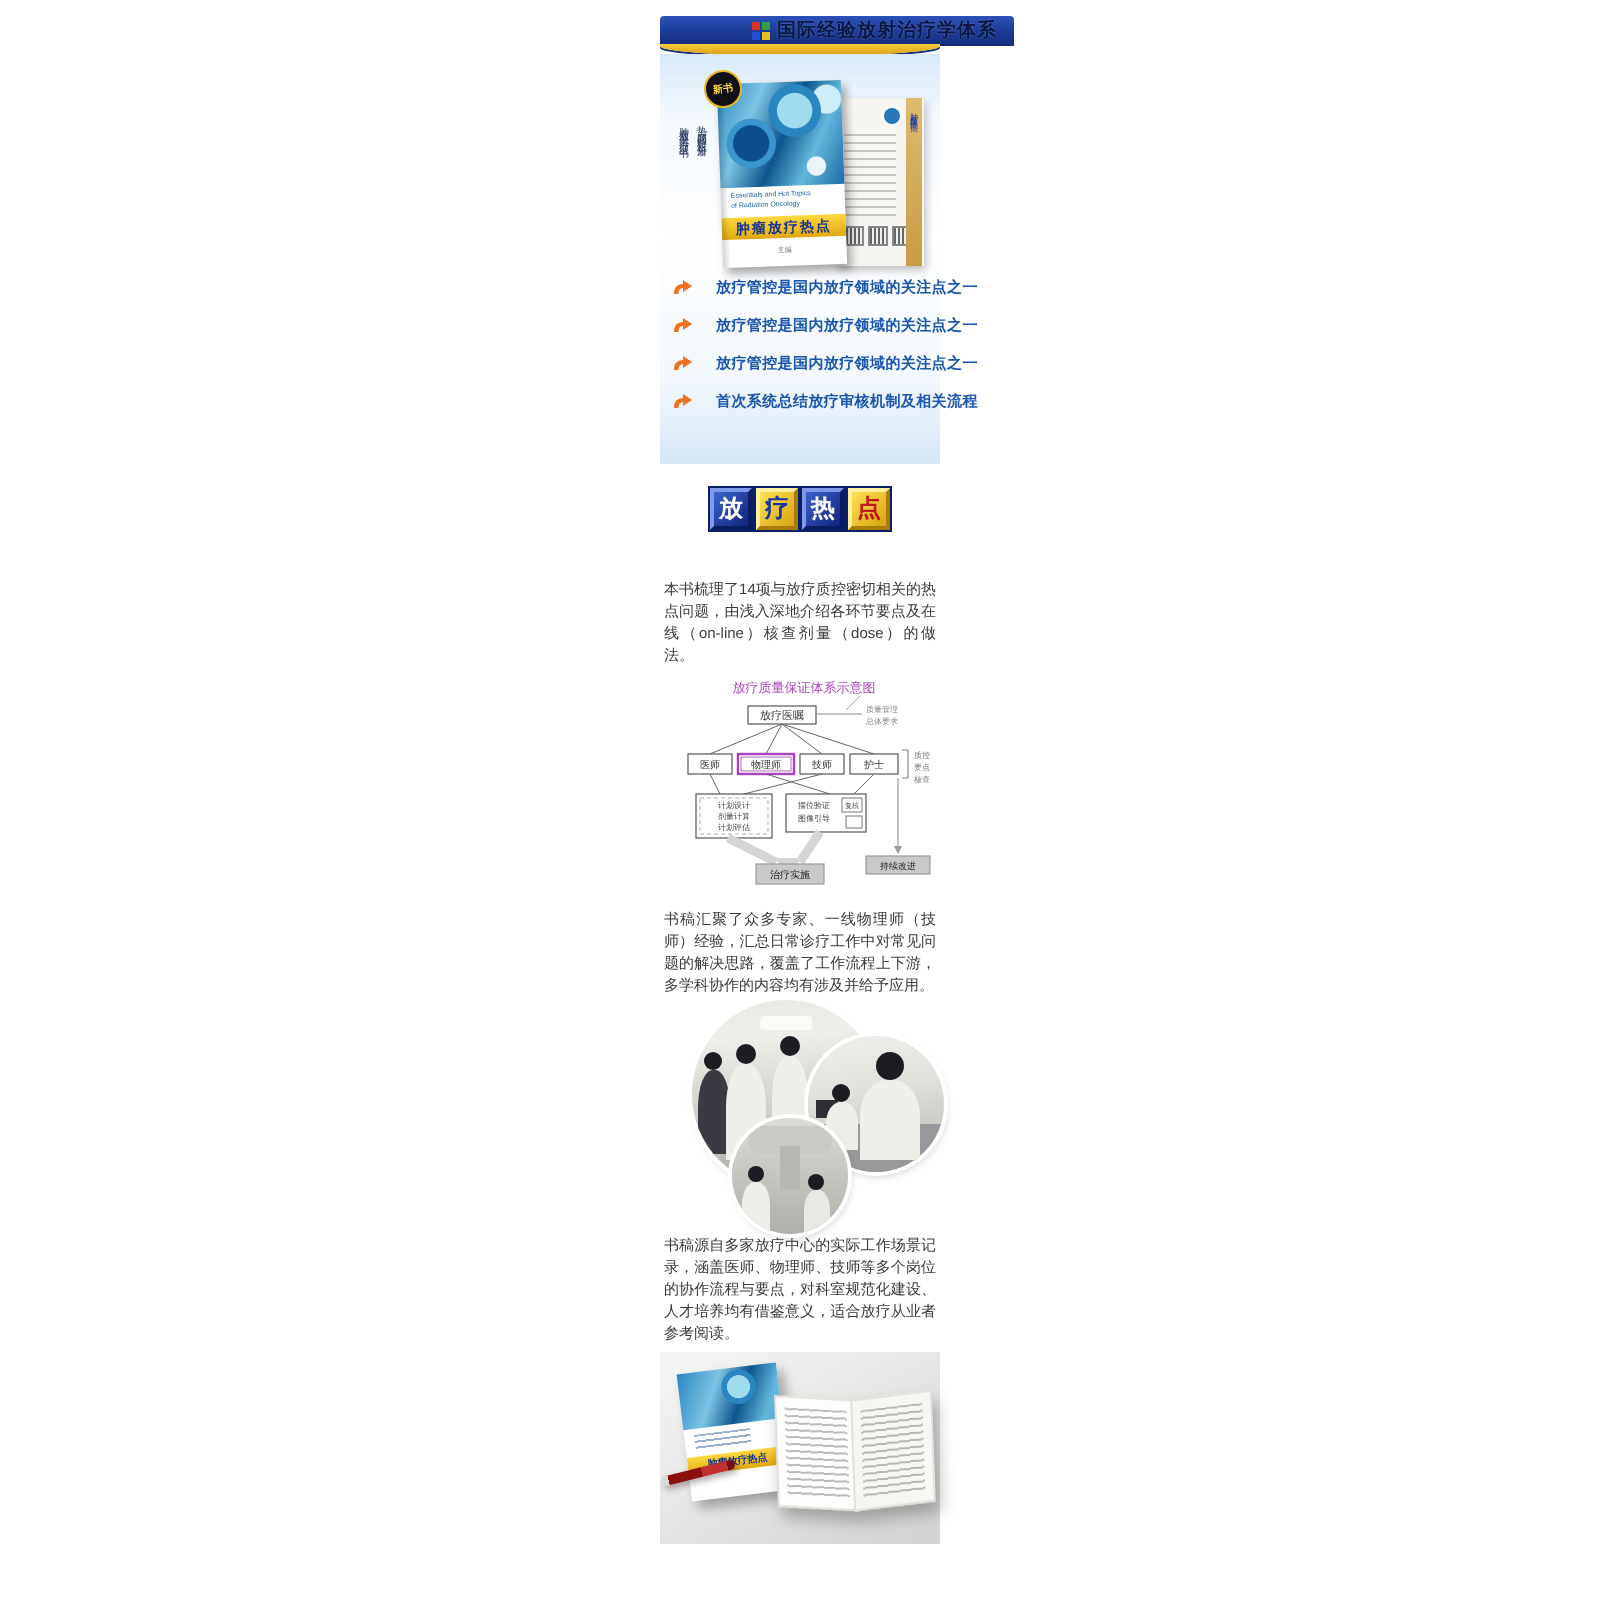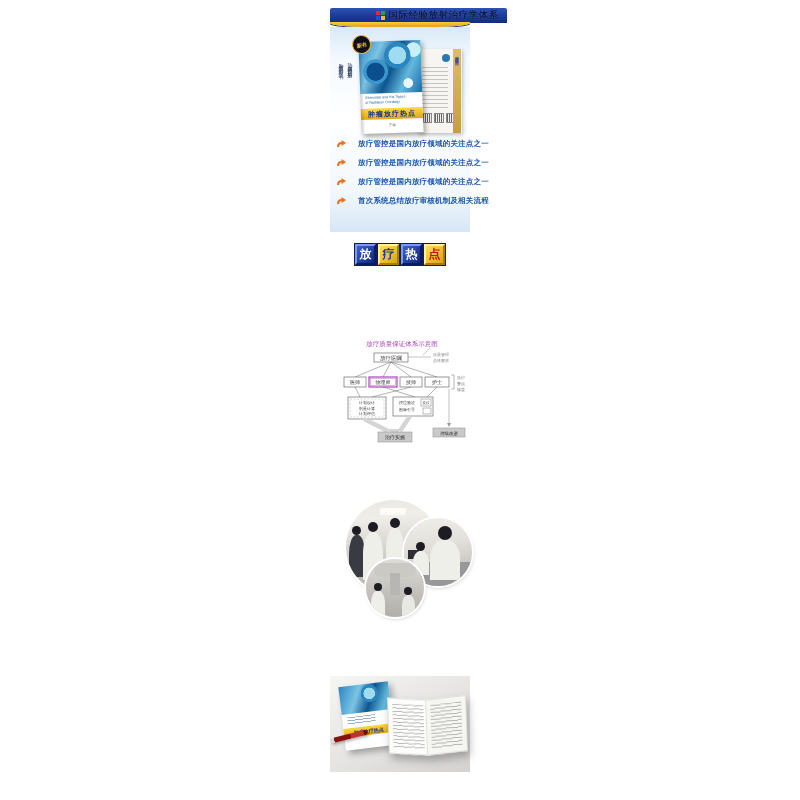--- a/index.html
+++ b/index.html
@@ -200,20 +200,21 @@
     </div>
   </div>
 
   <div class="section-badge">
     <span class="tile tile-blue">放</span>
     <span class="tile tile-yellow t-blue">疗</span>
     <span class="tile tile-blue">热</span>
     <span class="tile tile-yellow t-red">点</span>
   </div>
 
+  <div class="para" id="intro">本书梳理了14项与放疗质控密切相关的热点问题，由浅入深地介绍各环节要点及在线（on-line）核查剂量（dose）的做法。</div>
 
   <svg class="flowchart" viewBox="0 0 140 108">
     <text x="72" y="9" font-size="6.5" fill="#aa44bb" text-anchor="middle">放疗质量保证体系示意图</text>
     <line x1="100" y1="11" x2="93" y2="18" stroke="#999" stroke-width="0.5"></line>
 
     <rect x="44" y="16" width="34" height="9" fill="#fff" stroke="#555" stroke-width="0.6"></rect>
     <text x="61" y="22.5" font-size="5.5" fill="#333" text-anchor="middle">放疗医嘱</text>
     <line x1="78" y1="20" x2="101" y2="20" stroke="#888" stroke-width="0.5"></line>
     <text x="103" y="19" font-size="4" fill="#888">质量管理</text>
     <text x="103" y="25" font-size="4" fill="#888">总体要求</text>
@@ -261,20 +262,21 @@
     <line x1="34" y1="82" x2="58" y2="94" stroke="#d5d5d5" stroke-width="4.5"></line>
     <line x1="80" y1="79" x2="70" y2="94" stroke="#d5d5d5" stroke-width="4.5"></line>
     <polygon points="57,92 71,92 64,100" fill="#d5d5d5"></polygon>
 
     <rect x="48" y="95" width="34" height="10" fill="#c9c9c9" stroke="#9a9a9a" stroke-width="0.6"></rect>
     <text x="65" y="102" font-size="5" fill="#222" text-anchor="middle">治疗实施</text>
     <rect x="103" y="91" width="32" height="9" fill="#c9c9c9" stroke="#9a9a9a" stroke-width="0.6"></rect>
     <text x="119" y="97.5" font-size="4.5" fill="#222" text-anchor="middle">持续改进</text>
   </svg>
 
+  <div class="para" id="body1">书稿汇聚了众多专家、一线物理师（技师）经验，汇总日常诊疗工作中对常见问题的解决思路，覆盖了工作流程上下游，多学科协作的内容均有涉及并给予应用。</div>
 
   <div class="photos">
     <div class="pcircle" id="ph1">
       <div class="prop" style="left:34px;top:8px;width:26px;height:7px;background:#fbfbf8;border-radius:2px;"></div>
       <div class="fig" style="left:6px;top:26px;">
         <div class="head" style="width:9px;height:9px;"></div>
           <div class="dark" style="width:16px;height:42px;margin-left:-3px;"></div>
         </div>
       <div class="fig" style="left:22px;top:22px;">
         <div class="head" style="width:10px;height:10px;"></div>
@@ -310,20 +312,21 @@
         <div class="head" style="width:8px;height:8px;"></div>
           <div class="coat" style="width:14px;height:26px;margin-left:-3px;"></div>
         </div>
       <div class="fig" style="left:38px;top:28px;">
         <div class="head" style="width:8px;height:8px;"></div>
           <div class="coat" style="width:13px;height:22px;margin-left:-2px;background:#e9e9e4;"></div>
         </div>
     </div>
   </div>
 
+  <div class="para" id="body2">书稿源自多家放疗中心的实际工作场景记录，涵盖医师、物理师、技师等多个岗位的协作流程与要点，对科室规范化建设、人才培养均有借鉴意义，适合放疗从业者参考阅读。</div>
 
   <div class="product-photo">
     <div class="mini-book">
       <div class="mini-wave"></div>
       <div class="mini-lines"></div>
       <div class="mini-band">
         <span>肿瘤放疗热点</span>
       </div>
     </div>
     <div class="pen"></div>

